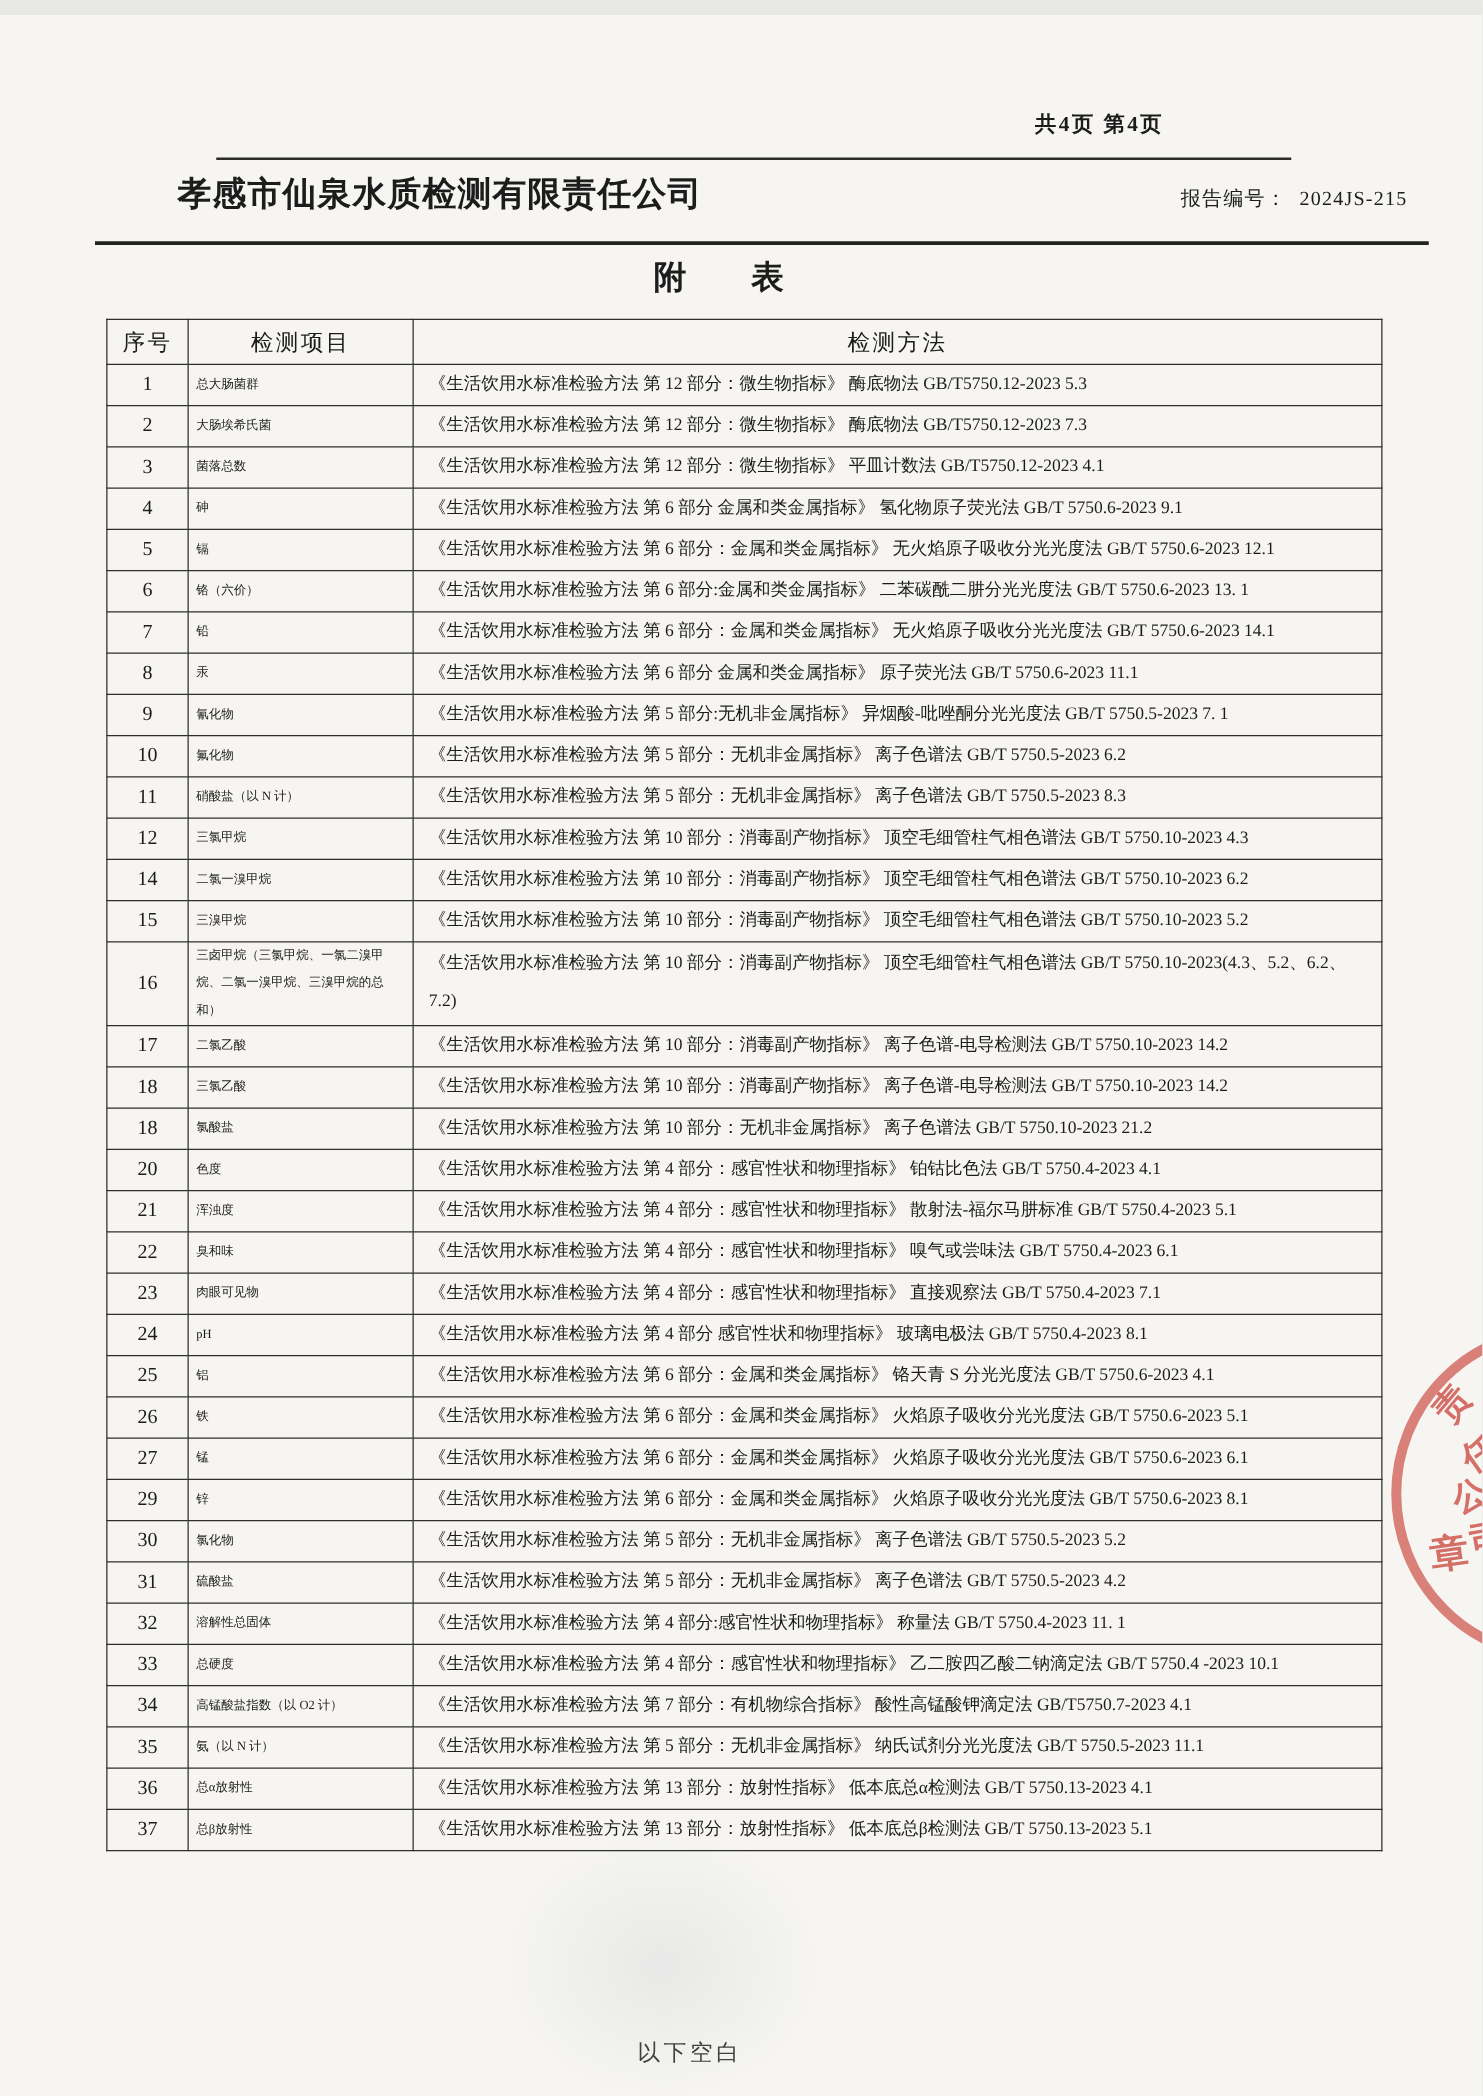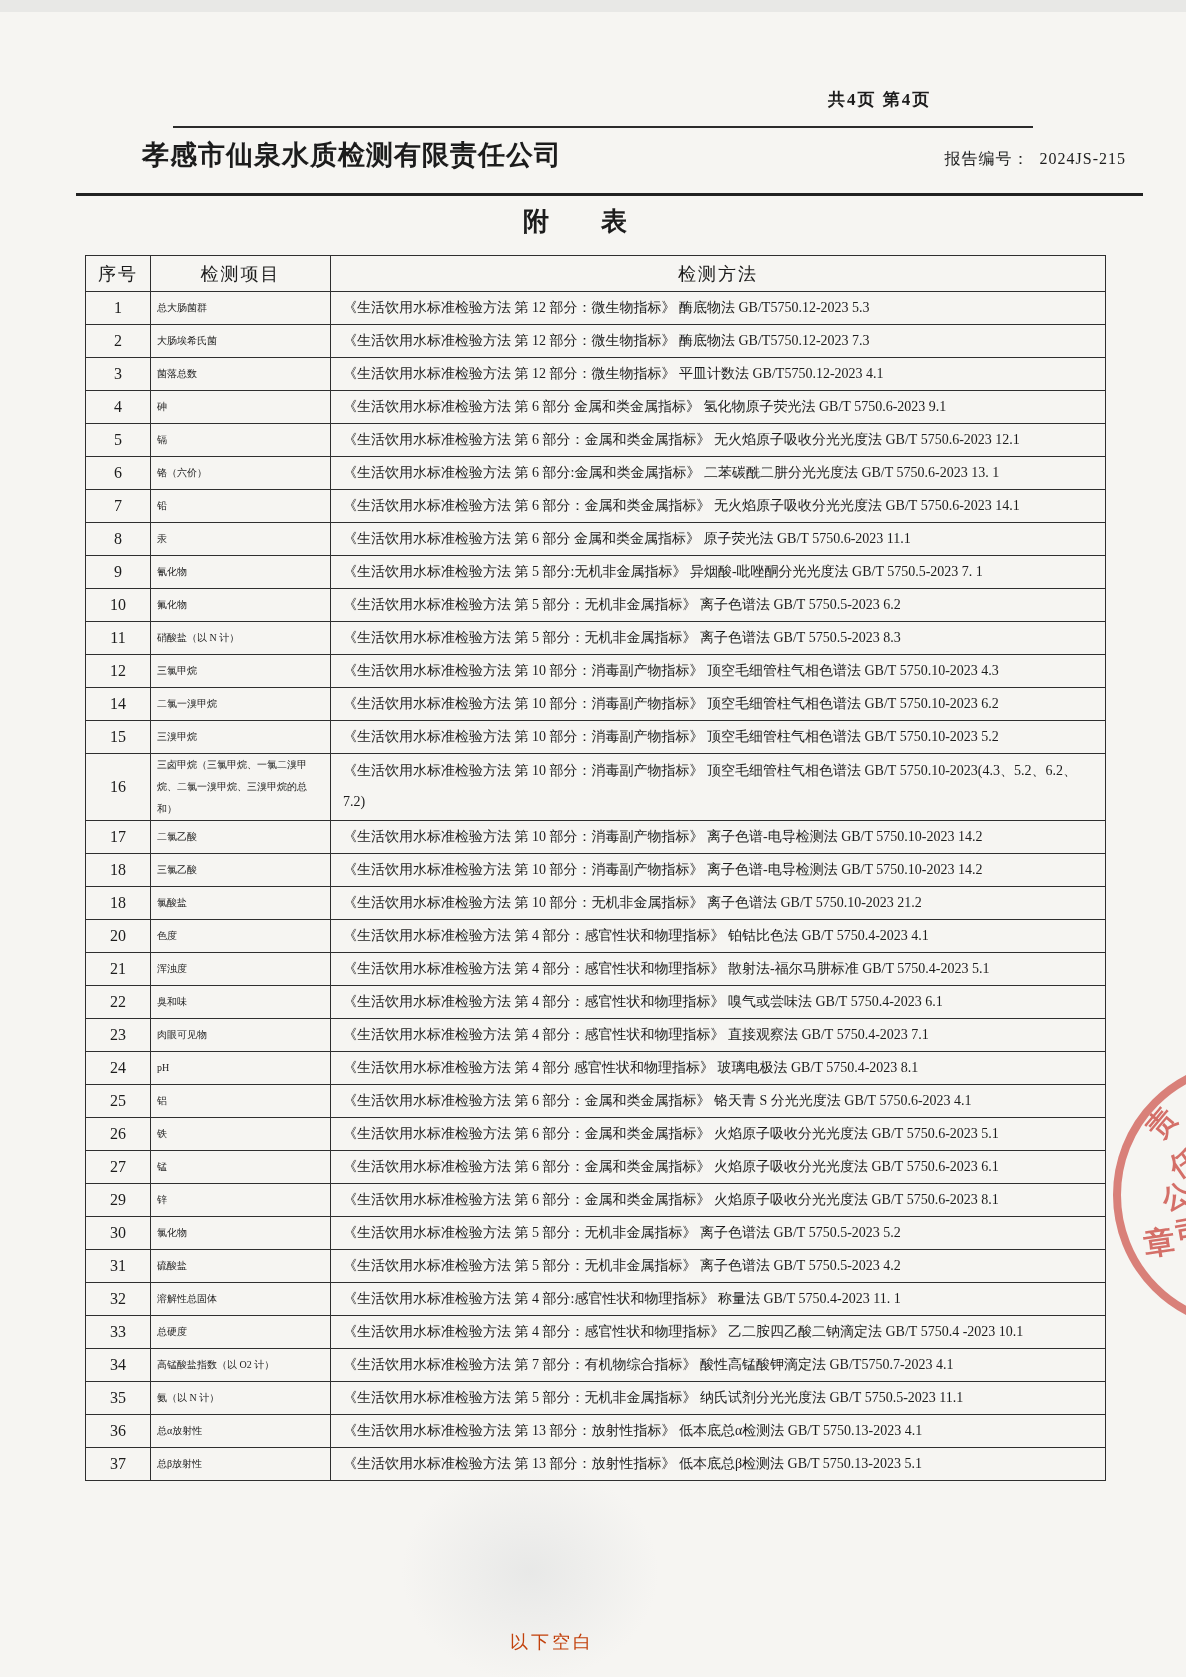--- a/index.html
+++ b/index.html
@@ -59,21 +59,21 @@
     text-align:center;font-size:16px;line-height:1.4;padding:0 2px;
   }
   td.col-item{
     text-align:left;font-size:10px;line-height:2.2;padding:0 6px;
   }
   td.col-method{
     text-align:left;font-size:14px;line-height:2.2;padding:0 10px 0 12px;
   }
   .footer-note{
     position:absolute;top:1618px;left:0;width:1104px;
-    text-align:center;font-size:18px;letter-spacing:3px;color:#c2410c;
+    text-align:center;font-size:18px;letter-spacing:3px;color:#404040;
   }
   
   .stamp{position:absolute;top:0;left:0;width:100%;height:100%;pointer-events:none;}
   .stamp-circle{
     position:absolute;left:1113px;top:1048px;width:254px;height:254px;
     border:8px solid var(--stamp-color,#cf5850);
     border-radius:50%;
     opacity:0.75;
   }
   .stamp-char{

